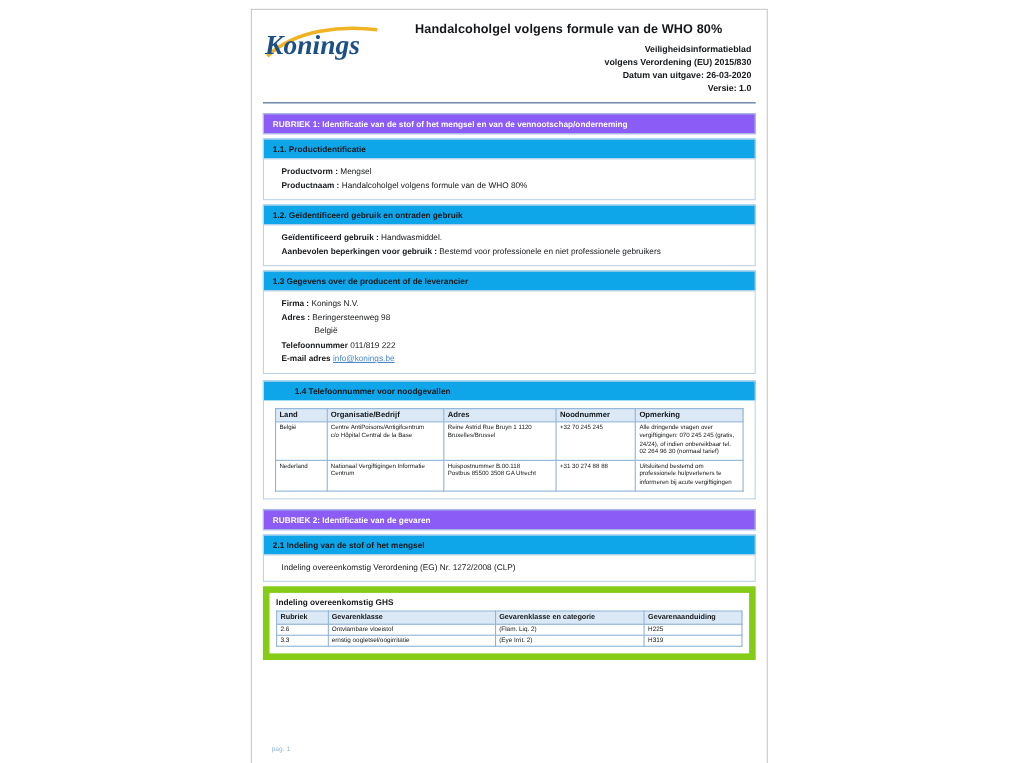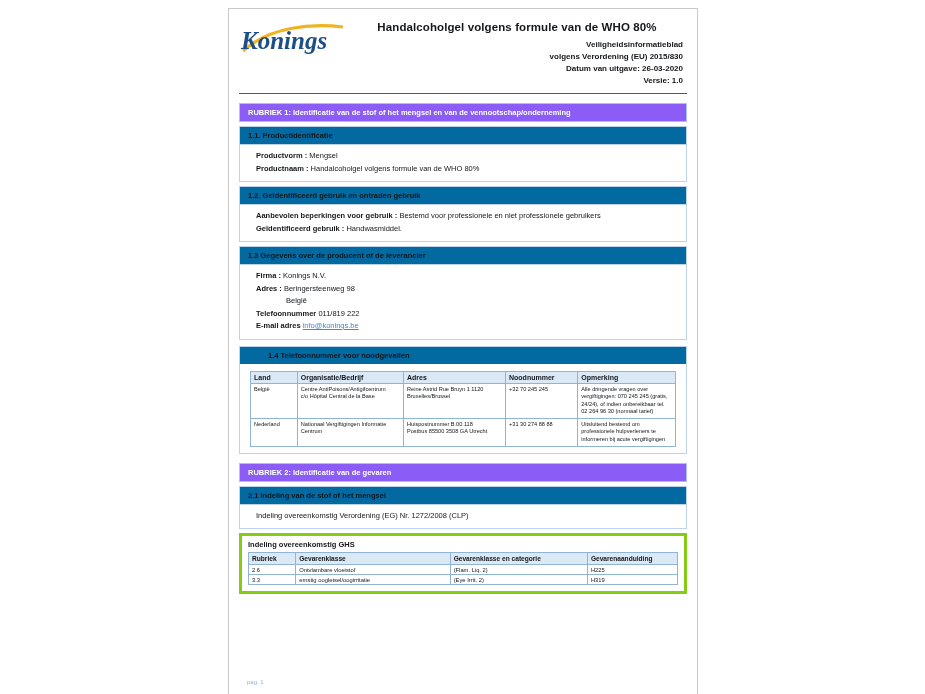--- a/index.html
+++ b/index.html
@@ -63,21 +63,21 @@
     background: #8b5cf6;
     color: #ffffff;
     font-size: 7.5px;
     font-weight: bold;
     padding: 4px 8px;
     margin-top: 9px;
     border: 1px solid #a7c5e4;
     box-sizing: border-box;
   }
   .sub-bar {
-    background: #0369a1;
+    background: #0ea5e9;
     color: #14171a;
     font-size: 7.5px;
     font-weight: bold;
     padding: 4px 8px;
     border: 1px solid #bdd3ea;
     border-bottom: none;
     box-sizing: border-box;
     margin-top: 4px;
   }
   .body-box {
@@ -120,21 +120,21 @@
   table.tbl td {
     border: 1px solid #8fb4d6;
     font-size: 5.6px;
     vertical-align: top;
     padding: 2px 3px;
     color: #14171a;
     line-height: 7.6px;
   }
   
   .ghs-wrap {
-    border: 3px solid #84cc16;
+    border: 6px solid #84cc16;
     margin-top: 4px;
     padding: 4px 6px 6px 6px;
     box-sizing: border-box;
   }
   .ghs-title {
     font-size: 7.5px;
     font-weight: bold;
     margin-bottom: 3px;
     color: #14171a;
   }
@@ -193,24 +193,24 @@
     <div class="sub-bar">1.1. Productidentificatie</div>
     <div class="body-box">
       <div class="ind"><span class="b">Productvorm :</span>
         <span>Mengsel</span></div>
       <div class="ind"><span class="b">Productnaam :</span>
         <span>Handalcoholgel volgens formule van de WHO 80%</span></div>
     </div>
 
     <div class="sub-bar">1.2. Geïdentificeerd gebruik en ontraden gebruik</div>
     <div class="body-box">
+      <div class="ind"><span class="b">Geïdentificeerd gebruik :</span>
+        <span>Handwasmiddel.</span></div>
       <div class="ind"><span class="b">Aanbevolen beperkingen voor gebruik :</span>
         <span>Bestemd voor professionele en niet professionele gebruikers</span></div>
-      <div class="ind"><span class="b">Geïdentificeerd gebruik :</span>
-        <span>Handwasmiddel.</span></div>
     </div>
 
     <div class="sub-bar">1.3 Gegevens over de producent of de leverancier</div>
     <div class="body-box">
       <div class="ind"><span class="b">Firma :</span>
         <span>Konings N.V.</span></div>
       <div class="ind"><span class="b">Adres :</span>
         <span>Beringersteenweg 98</span></div>
       <div class="ind" style="padding-left:36px;"><span>België</span></div>
       <div class="ind"><span class="b">Telefoonnummer</span>

